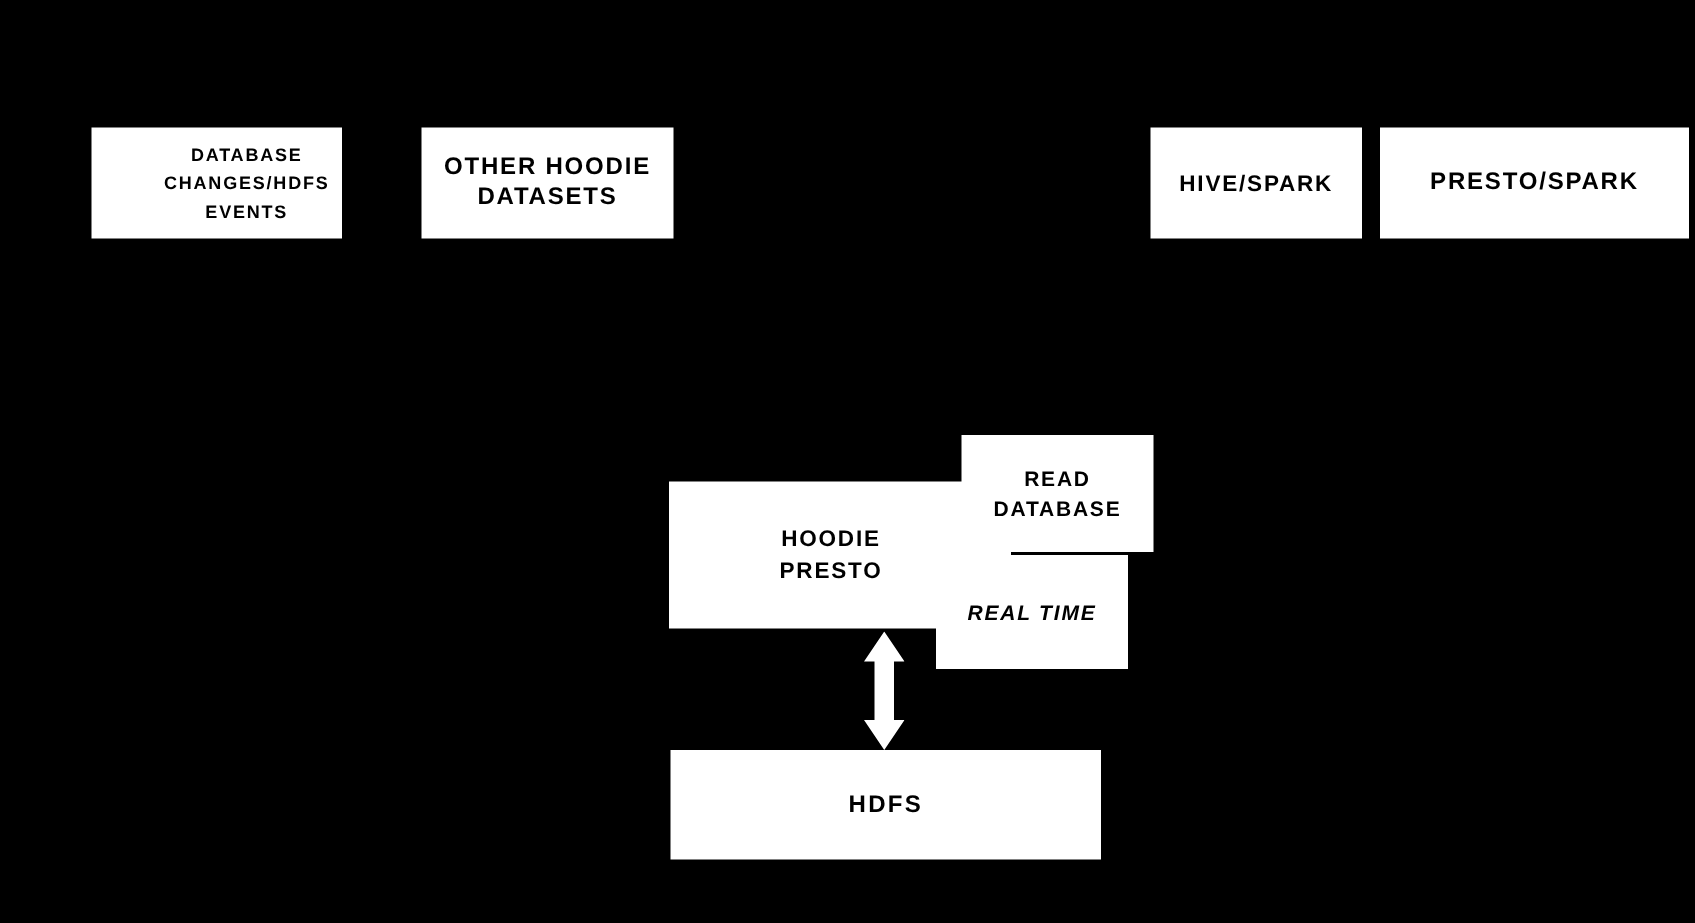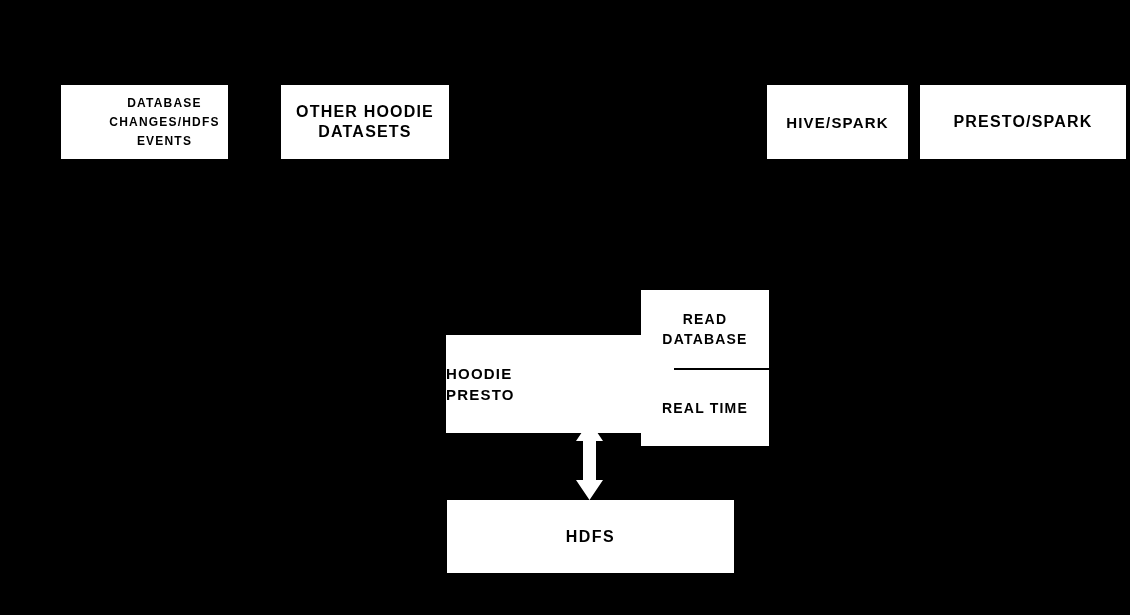--- a/index.html
+++ b/index.html
@@ -26,24 +26,24 @@
   }
   .node .ln { display: block; }
 
   .n-db     { left: 61px;  top: 85px;  width: 167px; height: 74px; font-size: 12px; line-height: 19px; padding-left: 40px; }
   .n-other  { left: 281px; top: 85px;  width: 168px; height: 74px; font-size: 16px;   line-height: 20px; }
   .n-hive   { left: 730px; top: 85px;  width: 141px; height: 74px; font-size: 15px; margin-left: 37px; }
   .n-presto { left: 920px; top: 85px;  width: 206px; height: 74px; font-size: 16px; }
   .n-hoodie {
     left: 446px; top: 321px; width: 228px; height: 98px;
     font-size: 15px; line-height: 21px;
-    align-items: flex-start; text-align: right; padding-right: 12px; margin-top: 14px;
+    align-items: center; text-align: right; padding-right: 12px;
   }
   .n-read   { left: 641px; top: 290px; width: 128px; height: 78px; font-size: 14px; line-height: 20px; }
-  .n-real   { left: 641px; top: 370px; width: 128px; height: 76px; font-size: 14px; }
+  .n-real   { left: 624px; top: 370px; width: 128px; height: 76px; font-size: 14px; font-style: italic; }
   .n-hdfs   { left: 447px; top: 500px; width: 287px; height: 73px; font-size: 16px; letter-spacing: 1.5px; }
 
   .arrow {
     position: absolute;
     left: 576px; top: 421px;
     width: 27px; height: 79px;
   }
   .arrow polygon { fill: var(--arrow, #ffffff); }
 </style>
 </head>

